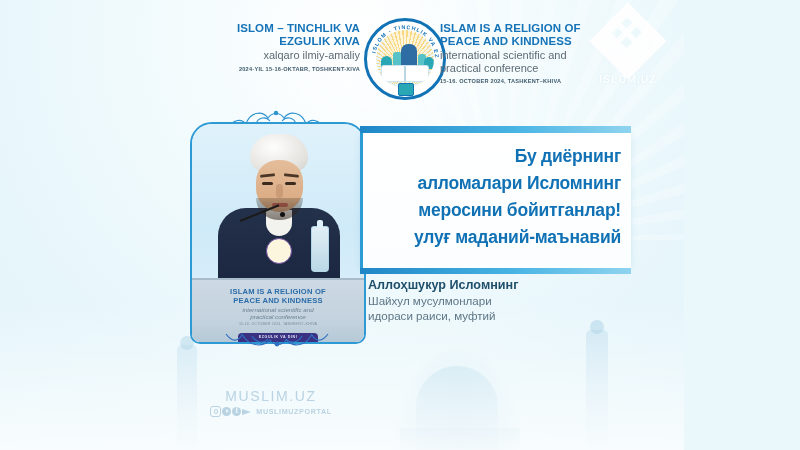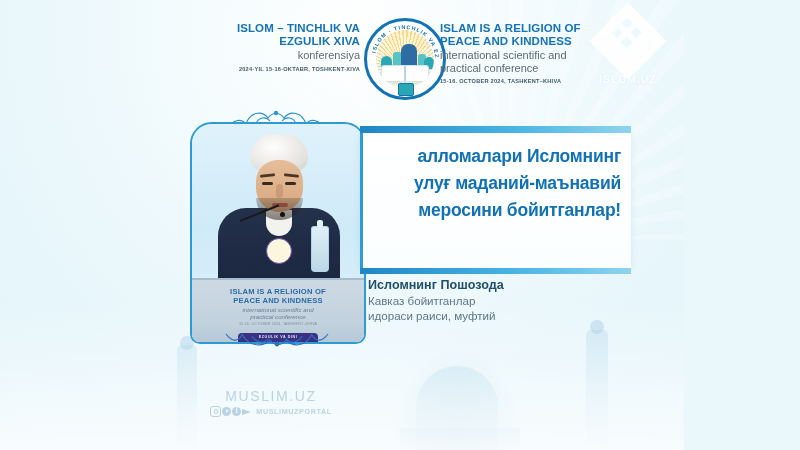--- a/index.html
+++ b/index.html
@@ -302,21 +302,21 @@
   <div class="wm wm-haze"></div>
 
   <div class="header">
 
     <div class="hdr-left">
       <div class="hdr-title">
         <div>ISLOM – TINCHLIK VA</div>
         <div>EZGULIK XIVA</div>
       </div>
       <div class="hdr-sub">
-        <div>konferensiya</div>
+        <div>xalqaro ilmiy-amaliy</div>
       </div>
       <div class="hdr-date">2024-YIL 15-16-OKTABR, TOSHKENT-XIVA</div>
     </div>
 
     <div class="emblem">
       <div class="emb-inner">
         <div class="emb-rays"></div>
         <div class="emb-bldg emb-b1"></div>
         <div class="emb-bldg emb-b2"></div>
         <div class="emb-bldg emb-b3"></div>
@@ -408,32 +408,33 @@
         <path d="M116 6 C112 13, 104 14, 100 9"></path>
         <circle cx="91" cy="14" r="2.4" fill="#2f6fc0" stroke="none"></circle>
         <path d="M40 4 C46 12, 52 12, 56 5"></path>
         <path d="M142 4 C136 12, 130 12, 126 5"></path>
       </g>
     </svg>
   </div>
 
   <div class="quote">
     <div class="quote-txt">
+      <div>Бу диёрнинг</div>
       <div>алломалари Исломнинг</div>
+      <div>меросини бойитганлар!</div>
       <div>улуғ маданий-маънавий</div>
-      <div>меросини бойитганлар!</div>
     </div>
   </div>
 
   <div class="attr">
     <div class="attr-name">
-      <div>Исломнинг Пошозода</div>
+      <div>Аллоҳшукур Исломнинг</div>
     </div>
     <div class="attr-role">
-      <div>Кавказ бойитганлар</div>
+      <div>Шайхул мусулмонлари</div>
       <div>идораси раиси, муфтий</div>
     </div>
   </div>
 
   <div class="muslim">
     <div class="muslim-txt">MUSLIM.UZ</div>
     <div class="muslim-row">
       <span class="sicon ig"></span>
       <span class="sicon yt"></span>
       <span class="sicon fb"></span>

